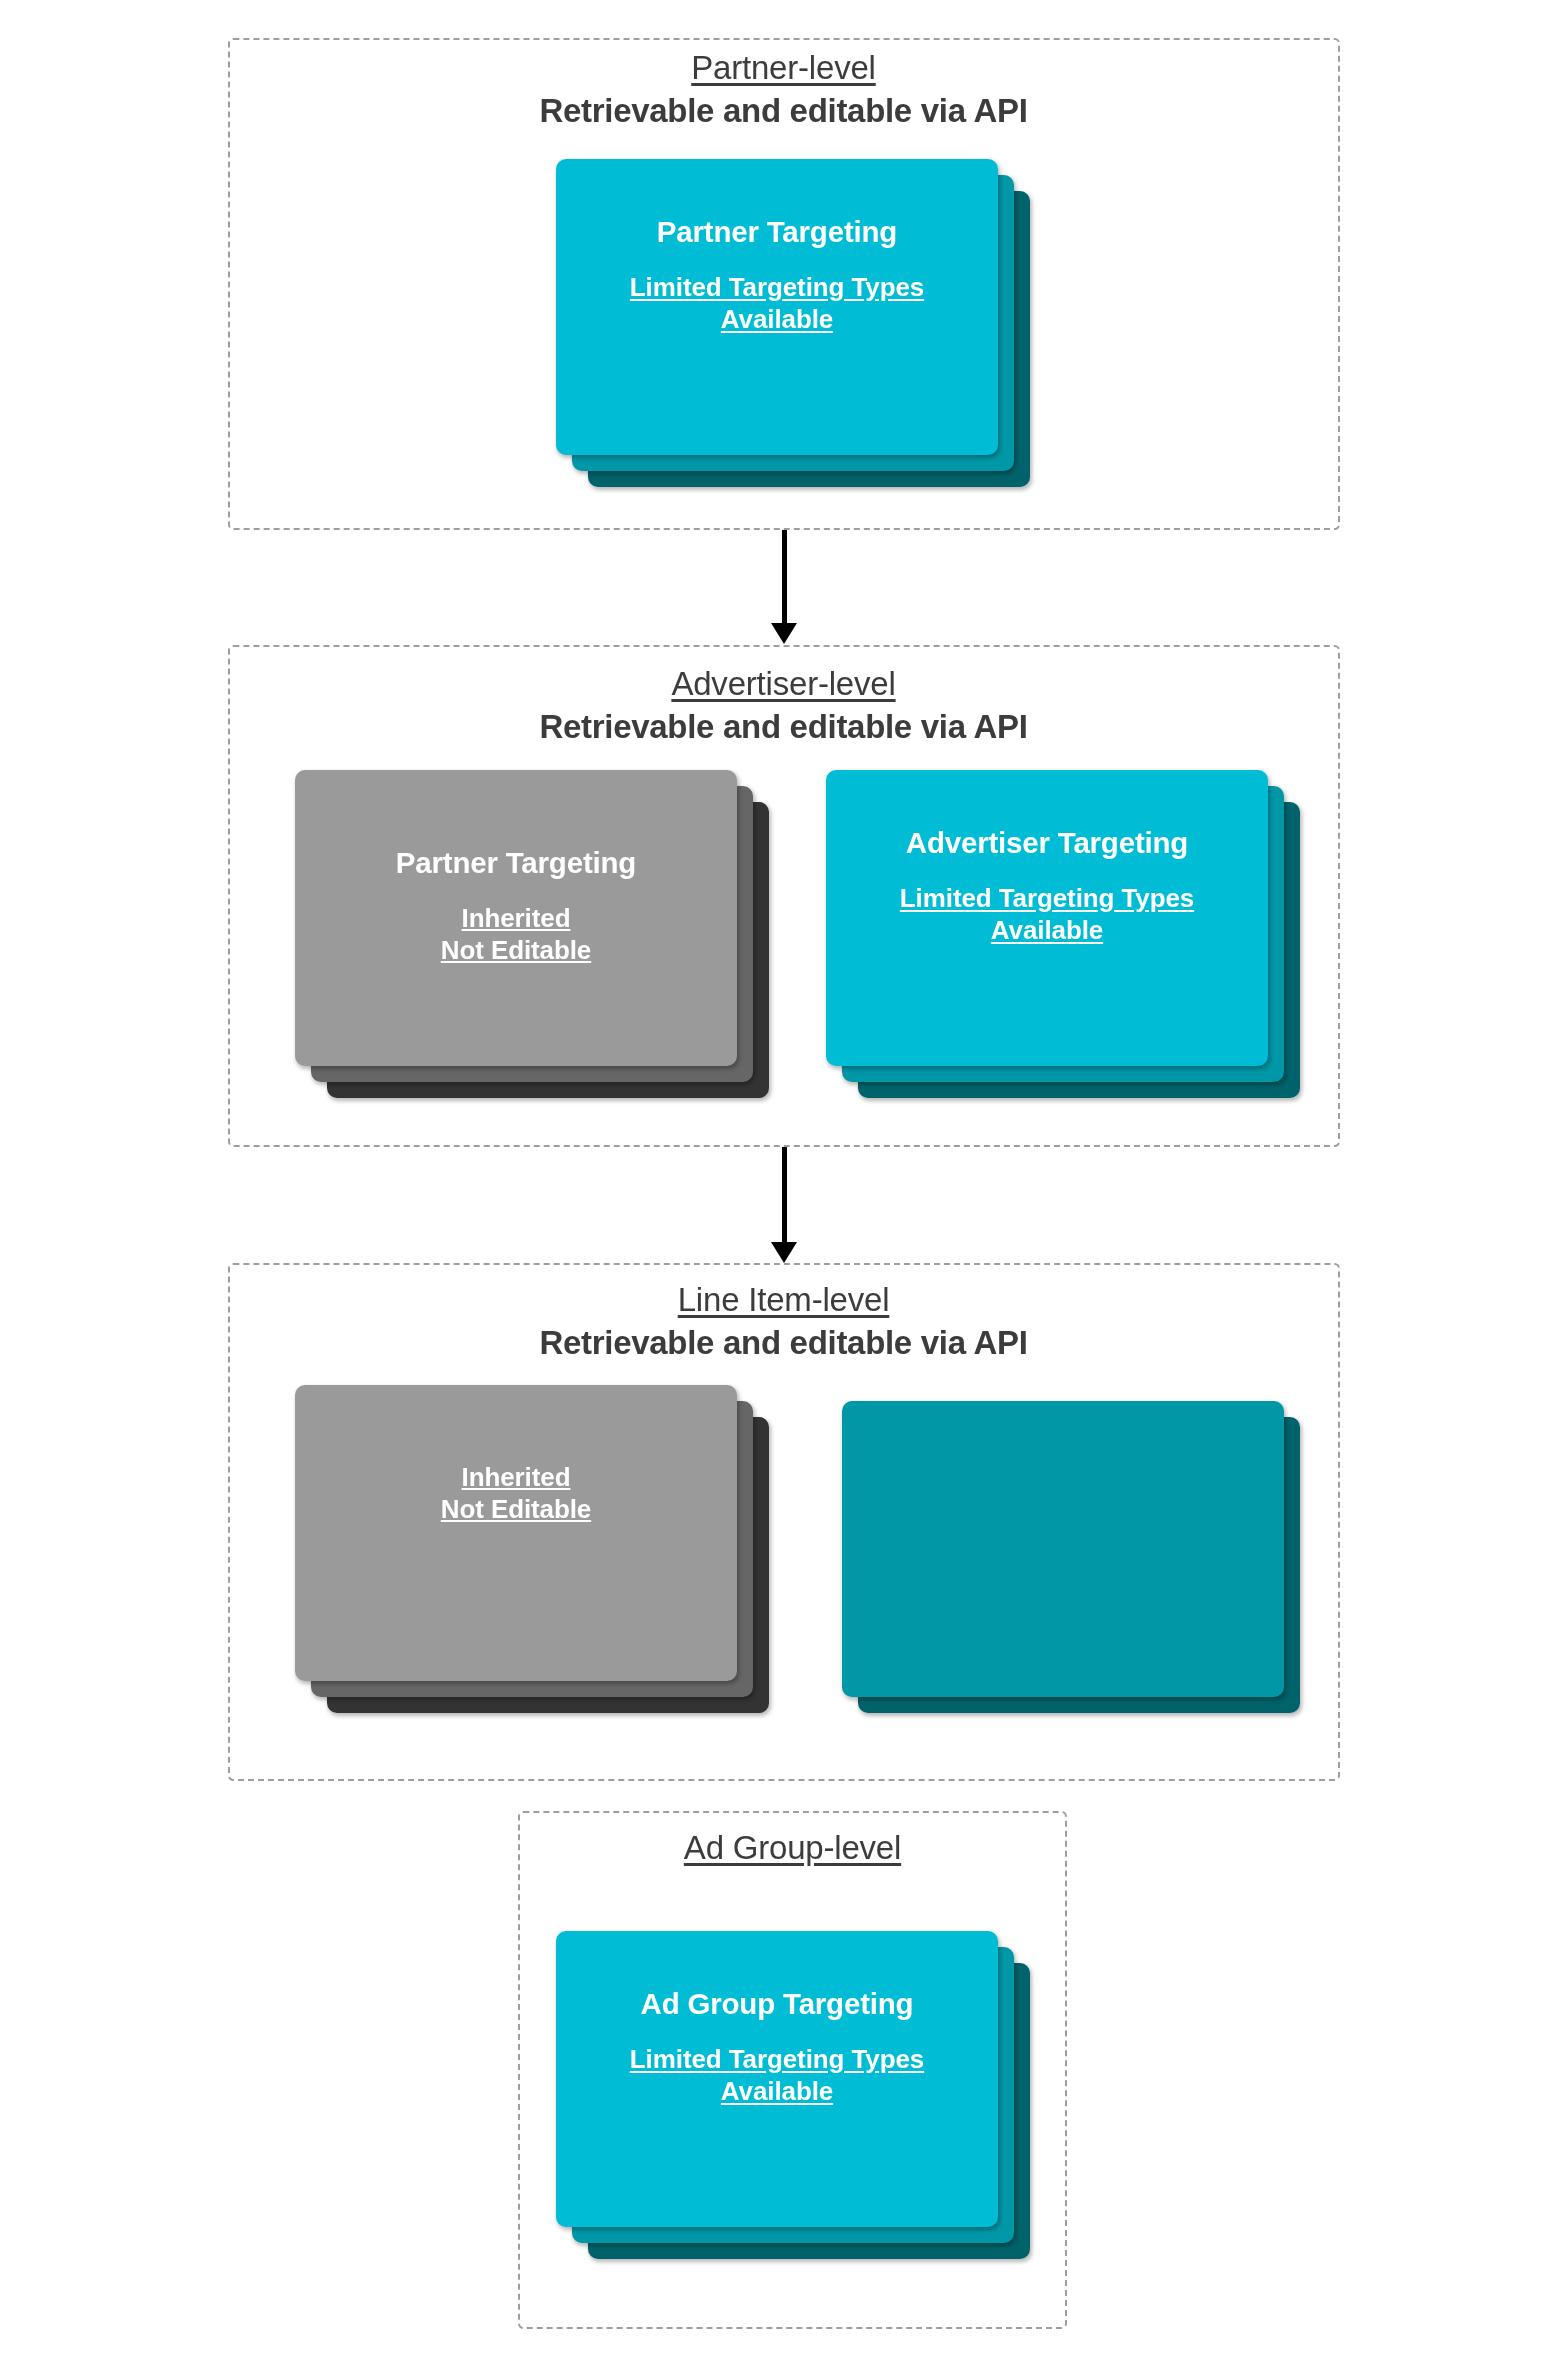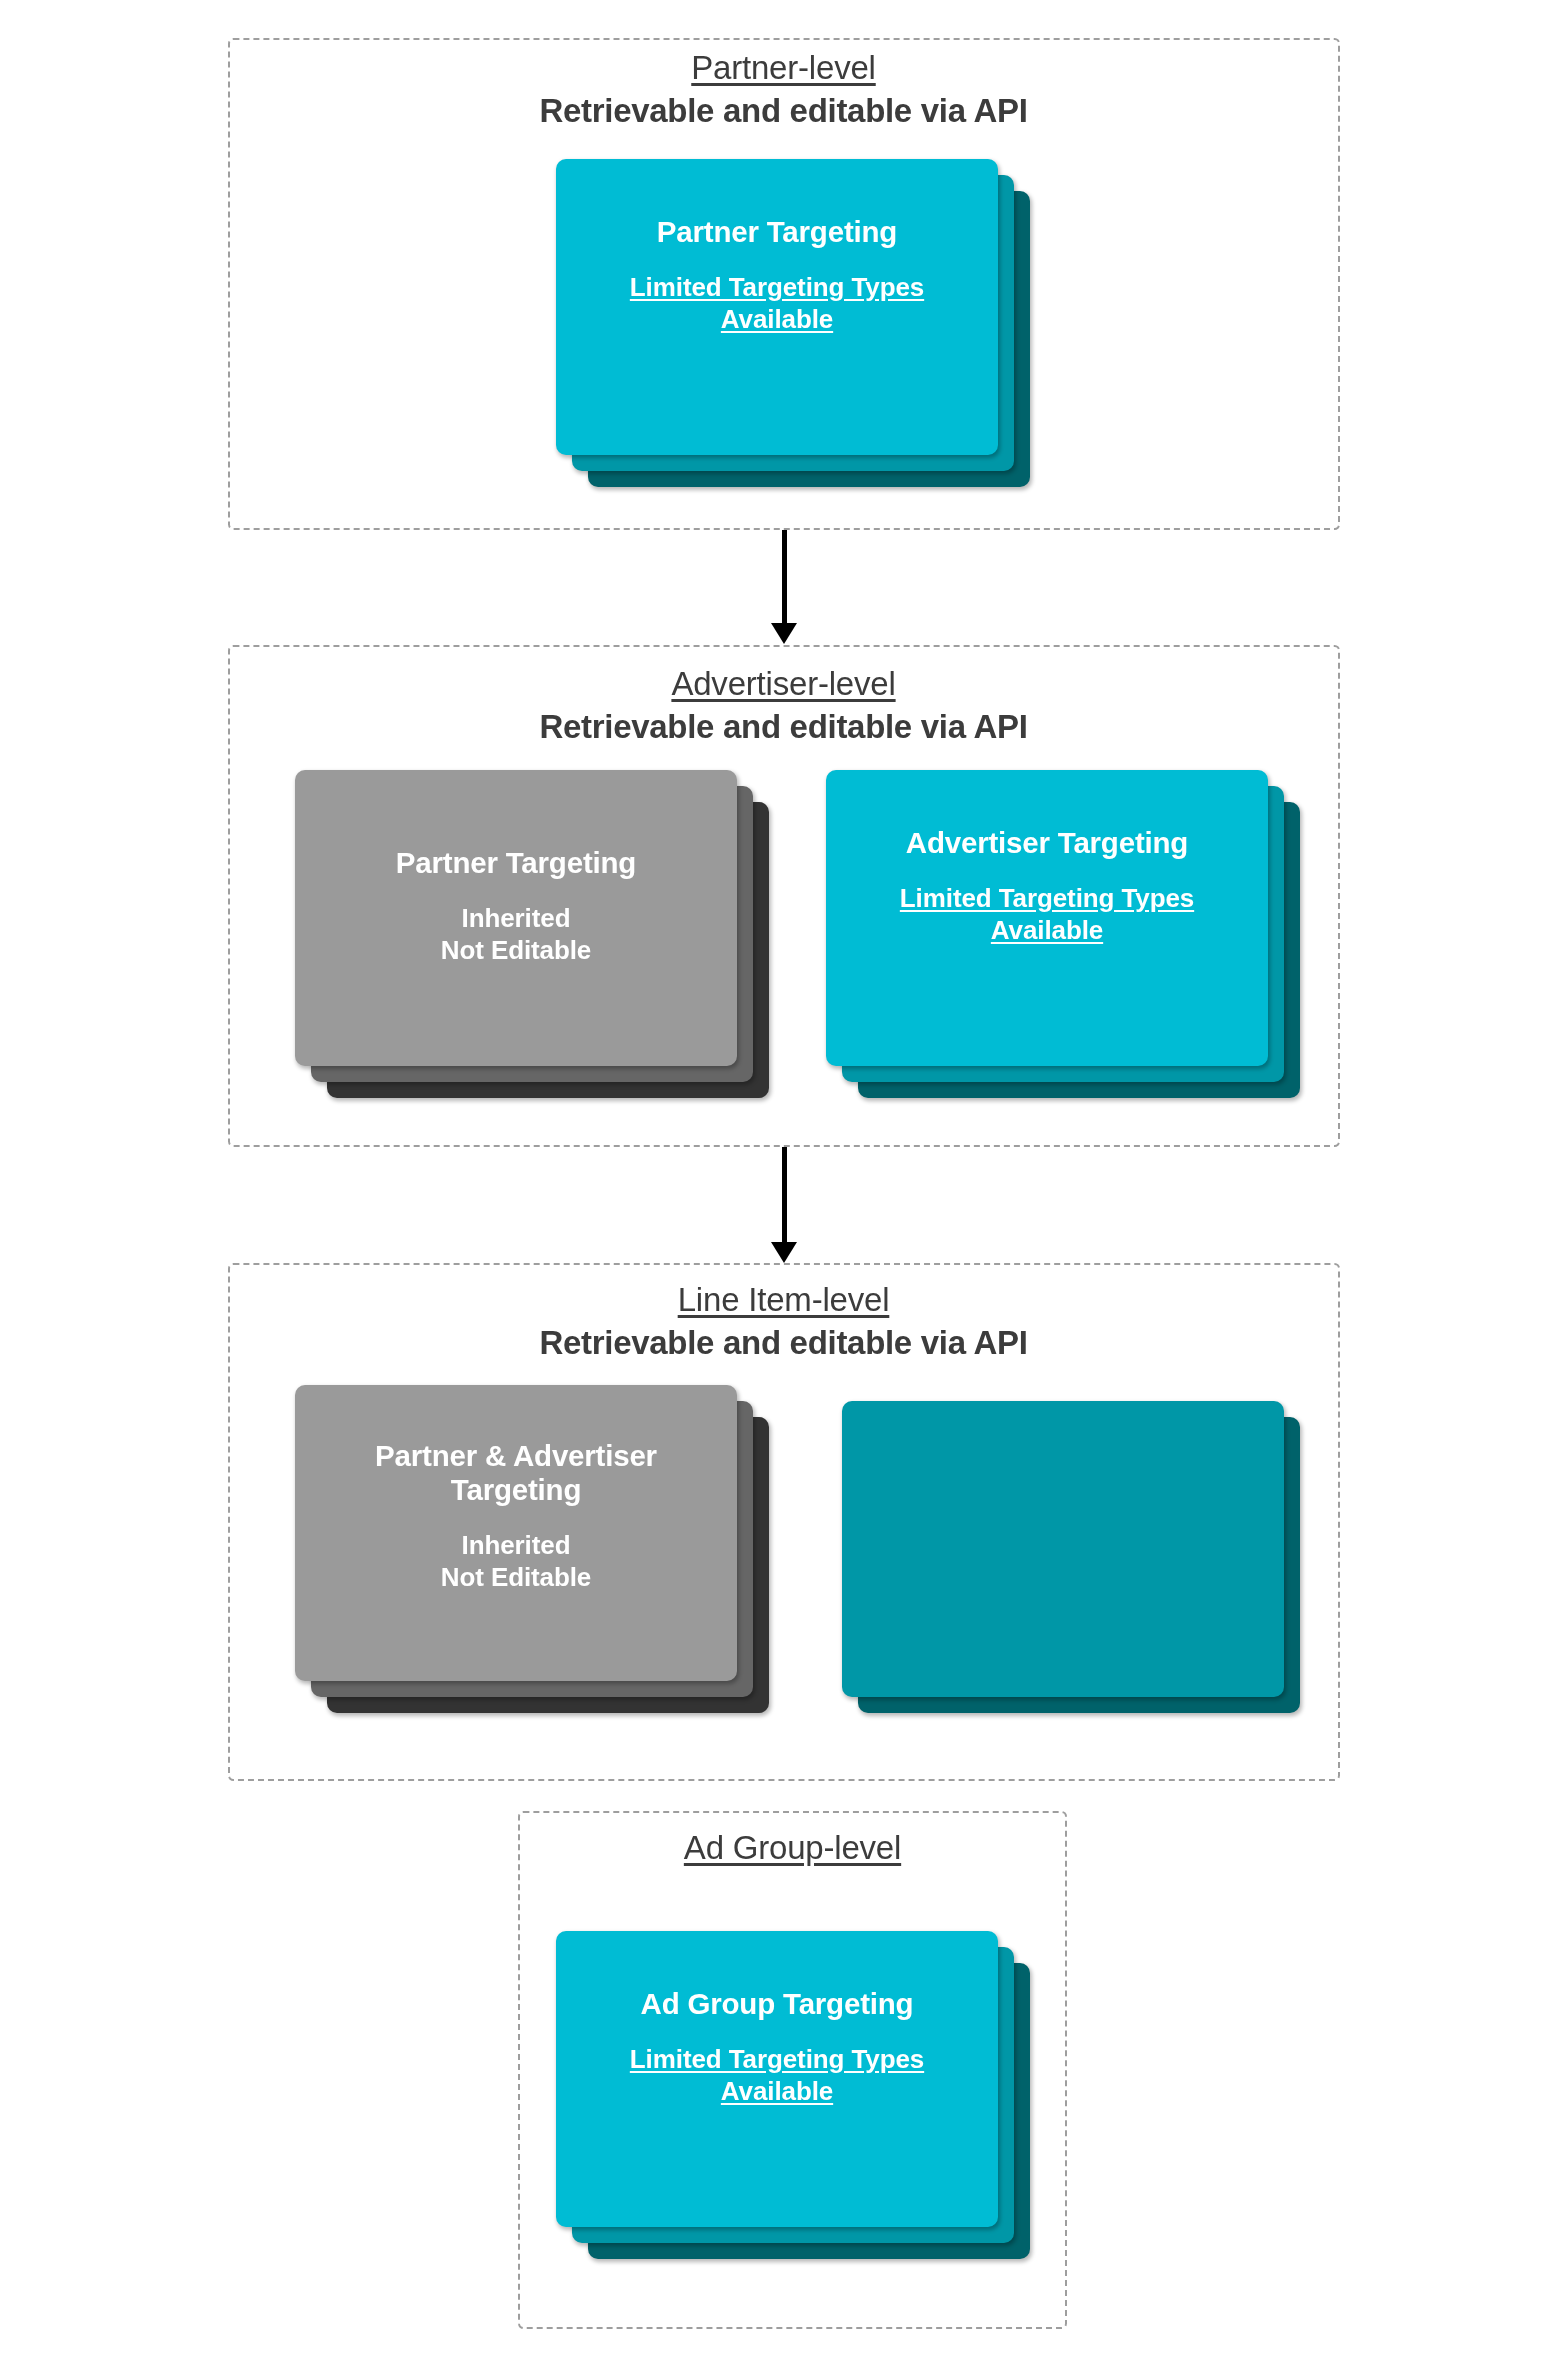--- a/index.html
+++ b/index.html
@@ -99,20 +99,21 @@
     font-weight: bold;
     letter-spacing: -0.2px;
   }
   .card-note {
     display: block;
     margin-top: 23px;
     font-size: 26px;
     line-height: 1.22;
     font-weight: bold;
     letter-spacing: -0.1px;
+    text-decoration: underline;
   }
   .card-note.linked {
     text-decoration: underline;
     text-underline-offset: 2.7px;
   }
 
   
   .arrow {
     position: absolute;
     width: 0;
@@ -204,21 +205,20 @@
   <div class="level-header" style="top:1281px;">
     <span class="level-title">Line Item-level</span>
     <span class="level-subtitle">Retrievable and editable via API</span>
   </div>
 
   <div class="stack grey" style="left:295px; top:1385px; width:474px; height:351px;">
     <div class="card-layer layer-back" style="width:442px; height:296px;"></div>
     <div class="card-layer layer-mid" style="width:442px; height:296px;"></div>
     <div class="card-layer layer-front" style="width:442px; height:296px;">
       <div class="card-body" style="top:54px;">
-        <span class="card-title">Partner &amp; Advertiser Targeting</span>
         <span class="card-note" style="white-space:pre-line;">Inherited
 Not Editable</span>
       </div>
     </div>
   </div>
 
   <div class="stack teal" style="left:826px; top:1385px; width:474px; height:351px;">
     <div class="card-layer layer-back" style="width:442px; height:296px;"></div>
     <div class="card-layer layer-mid" style="width:442px; height:296px;"></div>
   </div>

